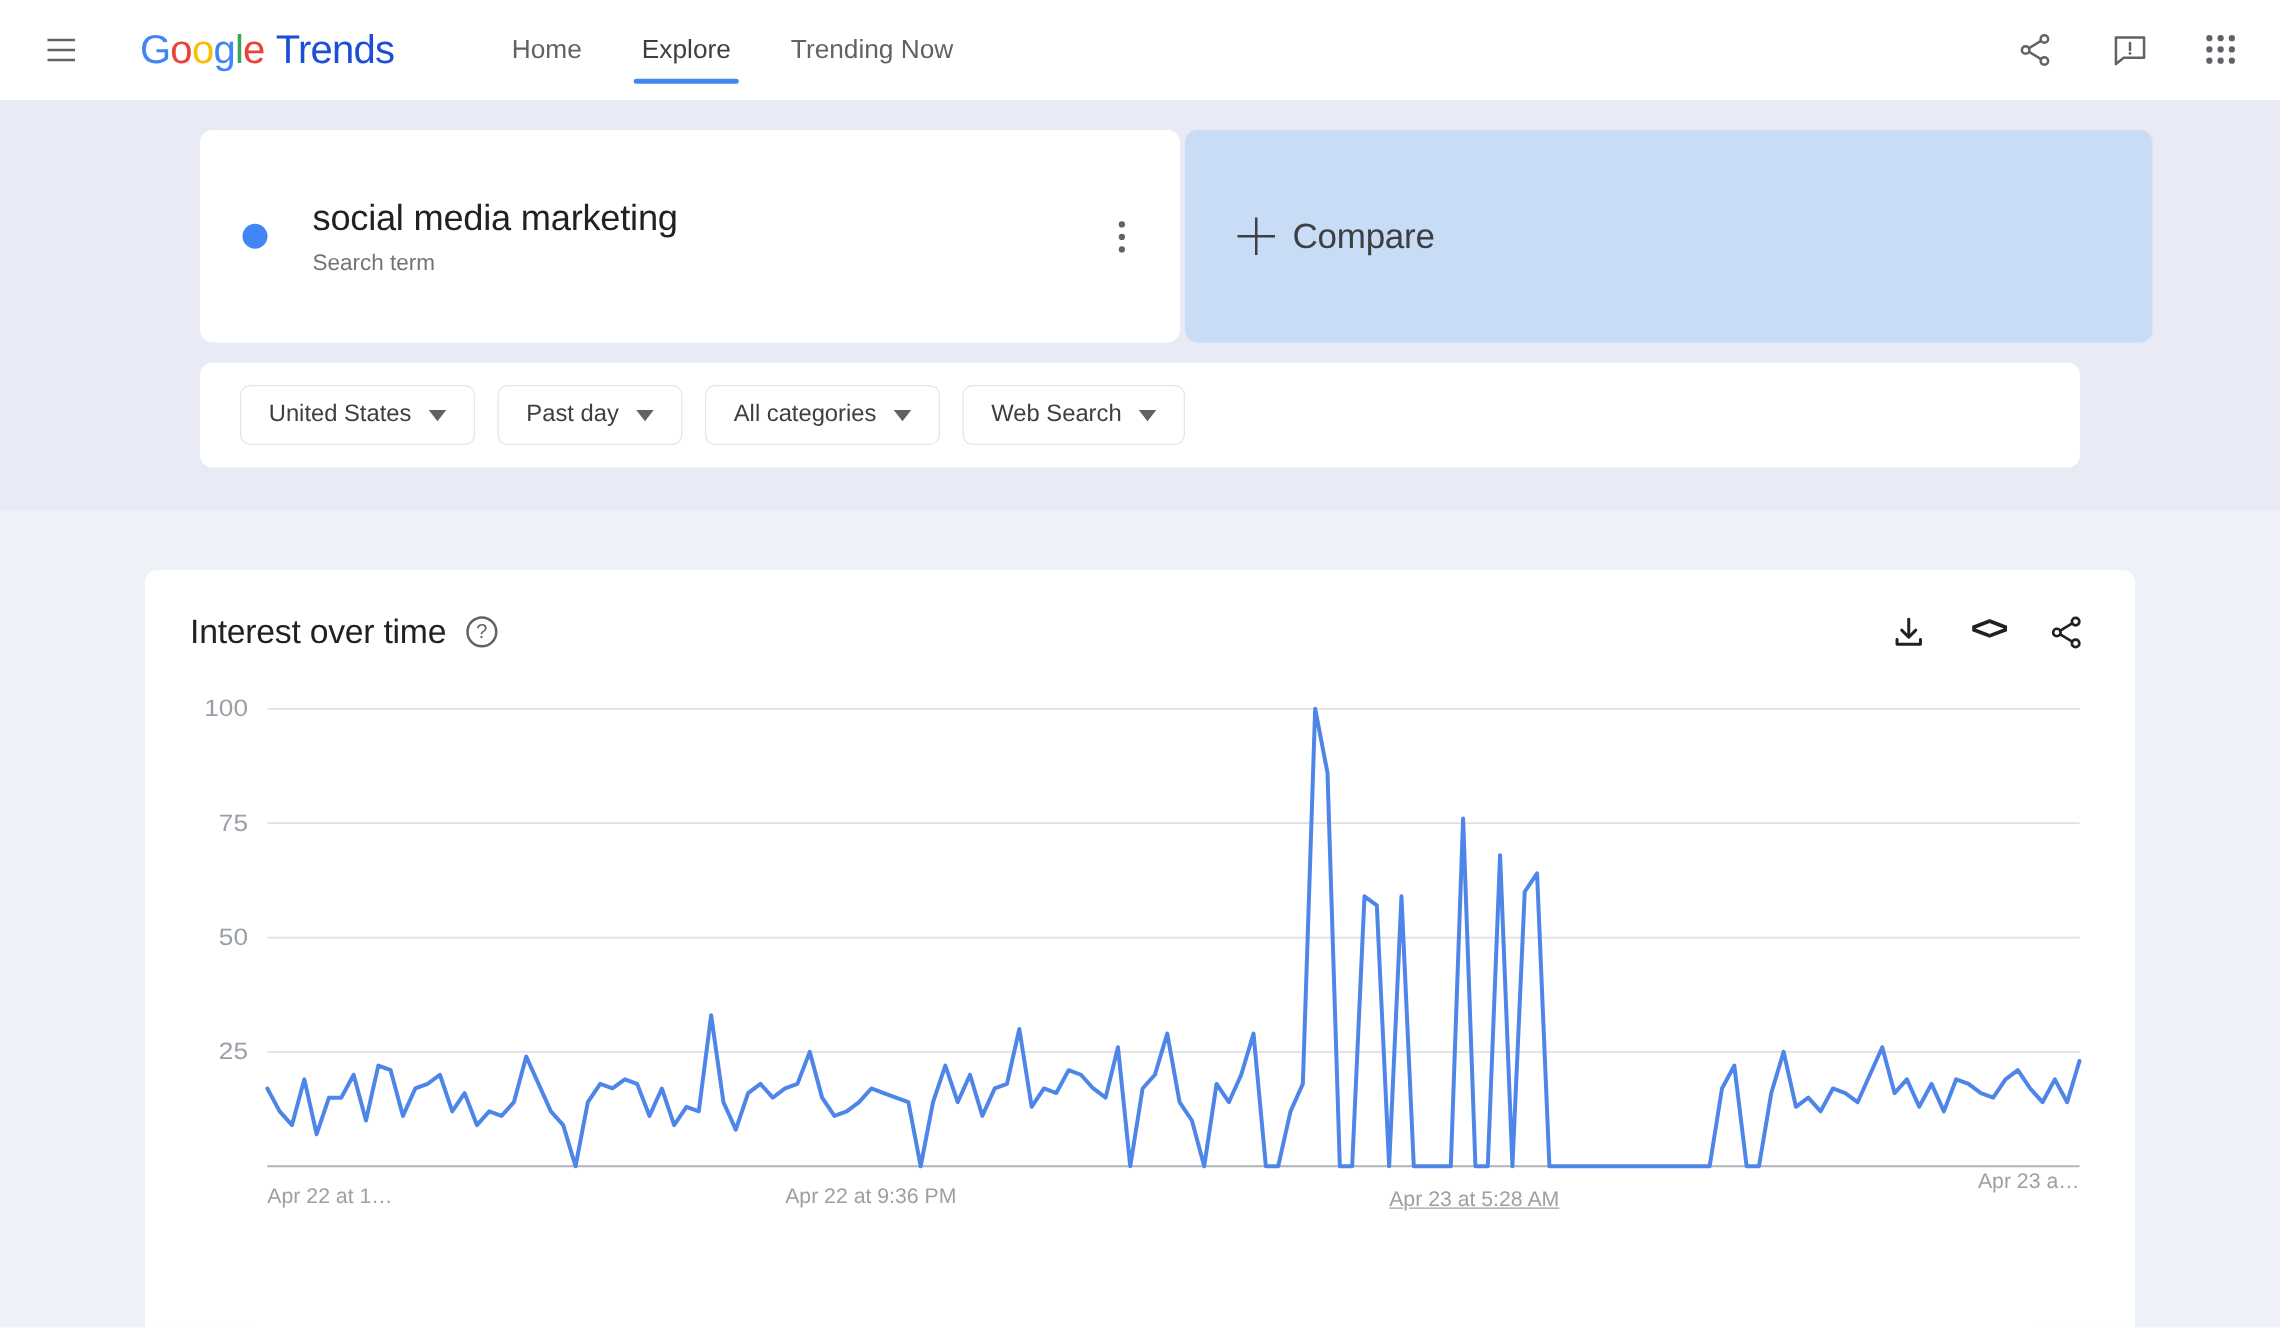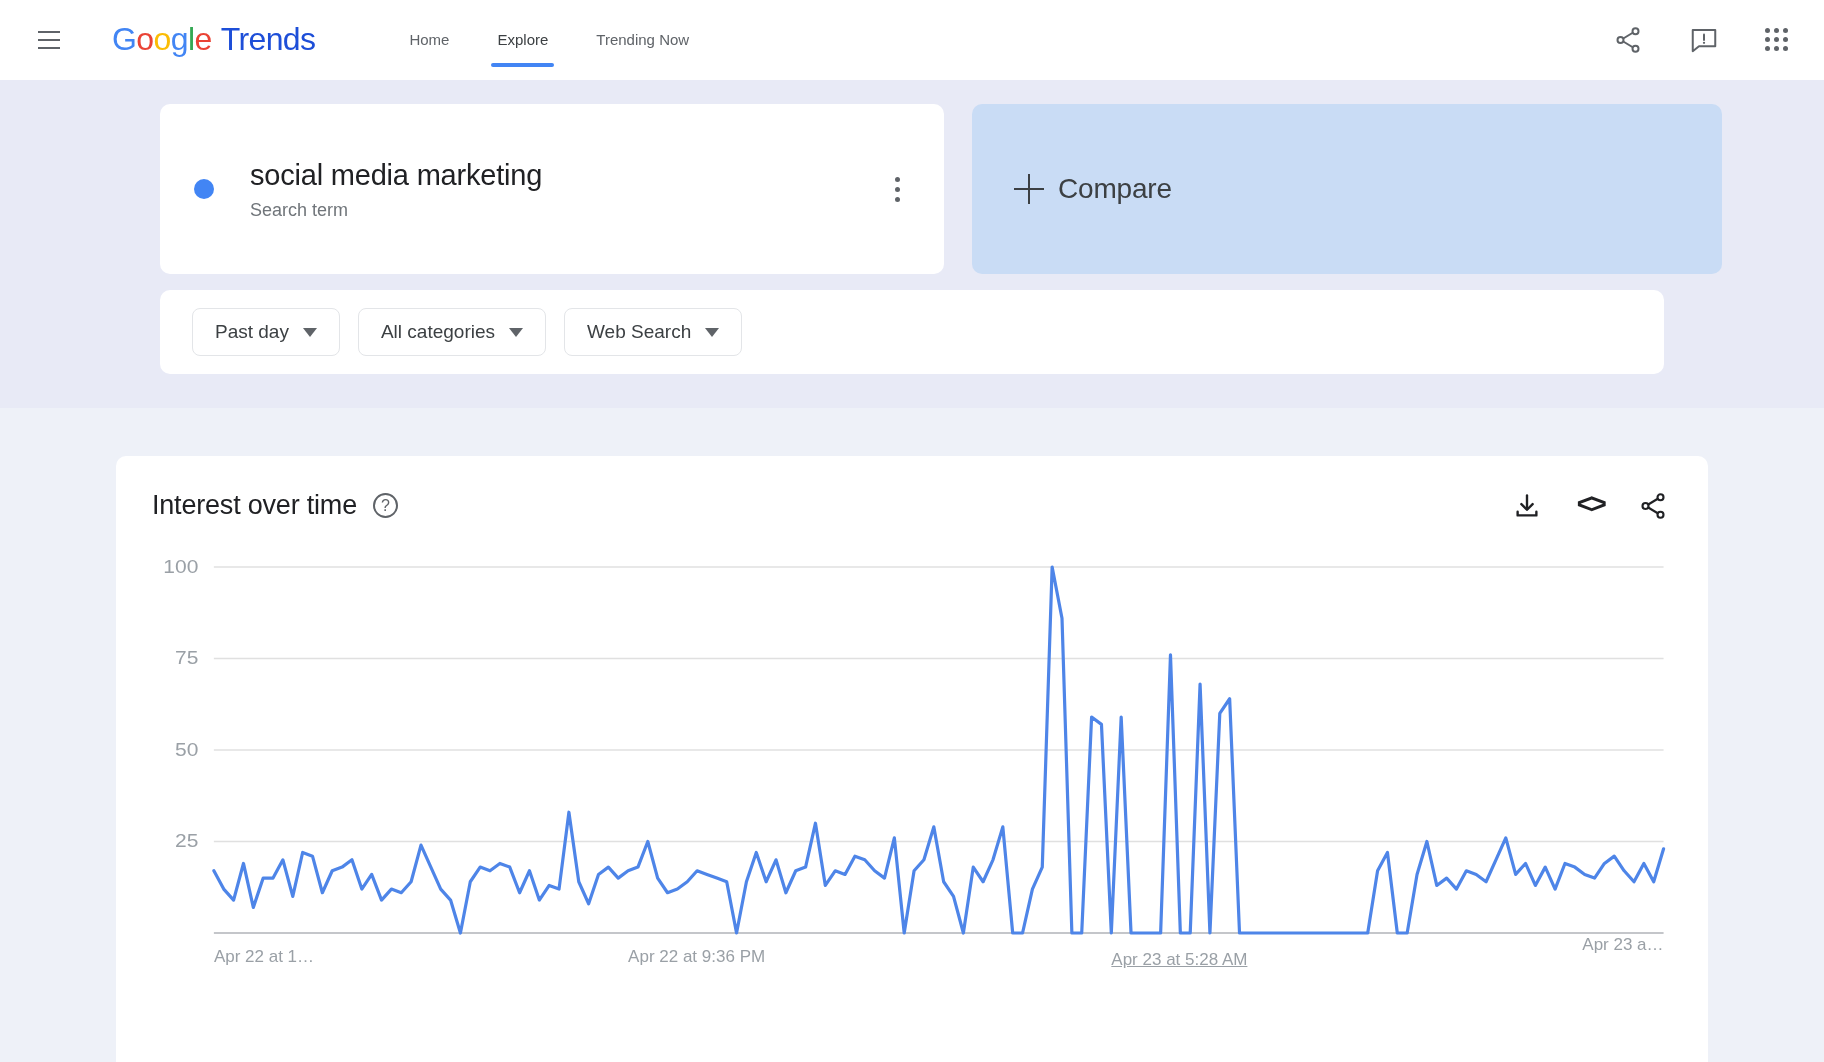--- a/index.html
+++ b/index.html
@@ -51,21 +51,21 @@
   .nav {
     display: flex; align-items: center;
     margin-left: 70px;
     height: 80px;
   }
   .nav-item {
     position: relative;
     height: 80px;
     display: flex; align-items: center;
     padding: 0 24px;
-    font-size: 15px;
+    font-size: 21px;
     color: #5f6368;
     cursor: pointer;
     white-space: nowrap;
   }
   .nav-item.active { color: #3c4043; }
   .nav-item.active::after {
     content: "";
     position: absolute;
     left: 18px; right: 18px; bottom: 13px;
     height: 4px; border-radius: 3px;
@@ -87,21 +87,21 @@
   }
   .apps-grid i { display: block; width: 5px; height: 5px; border-radius: 50%; background: #5f6368; }
 
   
   .query-section {
     background: #e8eaf6;
     padding: 24px 0 34px 0;
   }
   .row-cards {
     display: flex;
-    gap: 28px;
+    gap: 4px;
     padding: 0 102px 0 160px;
   }
   .term-card {
     flex: 0 0 784px;
     background: #ffffff;
     border-radius: 10px;
     height: 170px;
     display: flex;
     align-items: center;
     padding: 0 36px 0 34px;
@@ -323,20 +323,24 @@
       </div>
     </div>
 
     <div class="compare-card">
       <div class="plus-icon"></div>
       <div class="compare-label">Compare</div>
     </div>
   </div>
 
   <div class="filter-bar">
+    <div class="pill">
+      <span>United States</span>
+      <span class="caret"></span>
+    </div>
     <div class="pill">
       <span>Past day</span>
       <span class="caret"></span>
     </div>
     <div class="pill">
       <span>All categories</span>
       <span class="caret"></span>
     </div>
     <div class="pill">
       <span>Web Search</span>

